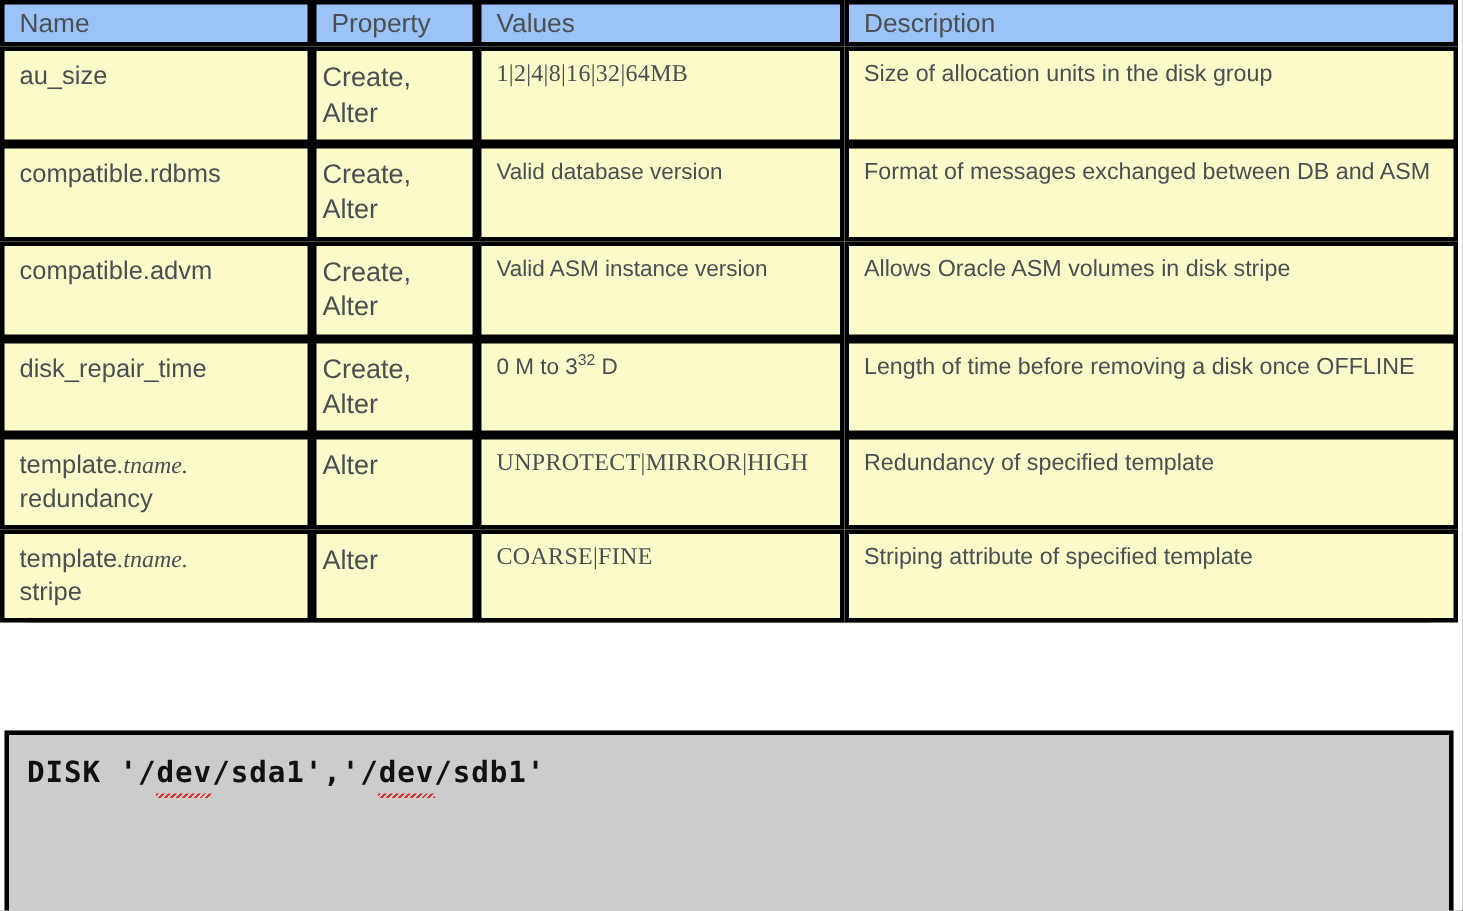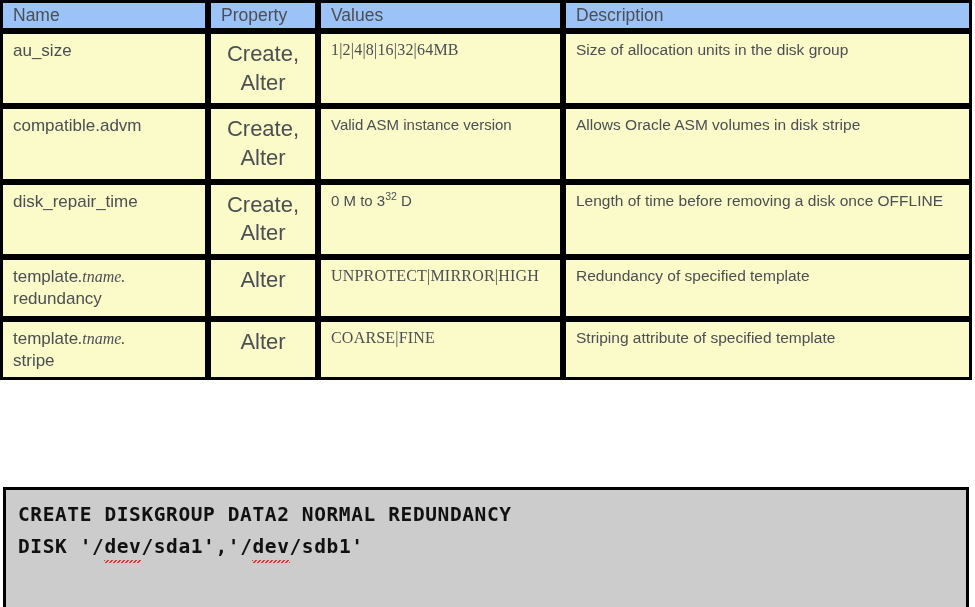--- a/index.html
+++ b/index.html
@@ -67,22 +67,22 @@
     font-size: 17px;
     line-height: 1.28;
     white-space: normal;
   }
   td.cell-name .tname {
     font-family: "Liberation Serif", serif;
     font-style: italic;
     font-size: 16px;
   }
   td.cell-property {
-    font-size: 22px;
-    text-align: center;
+    font-size: 18px;
+    text-align: left;
     line-height: 1.3;
     padding-left: 4px;
     padding-right: 4px;
   }
   td.cell-values {
     font-size: 15px;
     line-height: 1.3;
   }
   td.cell-values.mono {
     font-family: "Liberation Serif", "DejaVu Serif", serif;
@@ -168,20 +168,26 @@
     </thead>
     <tbody>
 
       <tr class="r-ausize">
         <td class="cell-name">au_size</td>
         <td class="cell-property">Create, Alter</td>
         <td class="cell-values mono">1|2|4|8|16|32|64MB</td>
         <td class="cell-desc">Size of allocation units in the disk group</td>
       </tr>
 
+      <tr class="r-rdbms">
+        <td class="cell-name">compatible.rdbms</td>
+        <td class="cell-property">Create, Alter</td>
+        <td class="cell-values">Valid database version</td>
+        <td class="cell-desc">Format of messages exchanged between DB and ASM</td>
+      </tr>
 
 
       <tr class="r-advm">
         <td class="cell-name">compatible.advm</td>
         <td class="cell-property">Create, Alter</td>
         <td class="cell-values">Valid ASM instance version</td>
         <td class="cell-desc">Allows Oracle ASM volumes in disk stripe</td>
       </tr>
 
       <tr class="r-repair">
@@ -202,17 +208,16 @@
         <td class="cell-name"><span>template</span><span class="tname">.tname.</span><br><span>stripe</span></td>
         <td class="cell-property">Alter</td>
         <td class="cell-values mono">COARSE|FINE</td>
         <td class="cell-desc">Striping attribute of specified template</td>
       </tr>
 
     </tbody>
   </table>
 
   <div class="code-block">
-    <div class="code-line">CREATE DISKGROUP DATA2 NORMAL REDUNDANCY</div>
     <div class="code-line"><span>DISK '/</span><span class="misspelled">dev</span><span>/sda1','/</span><span class="misspelled">dev</span><span>/sdb1'</span></div>
   </div>
 
 </div>
 
 </body></html>

